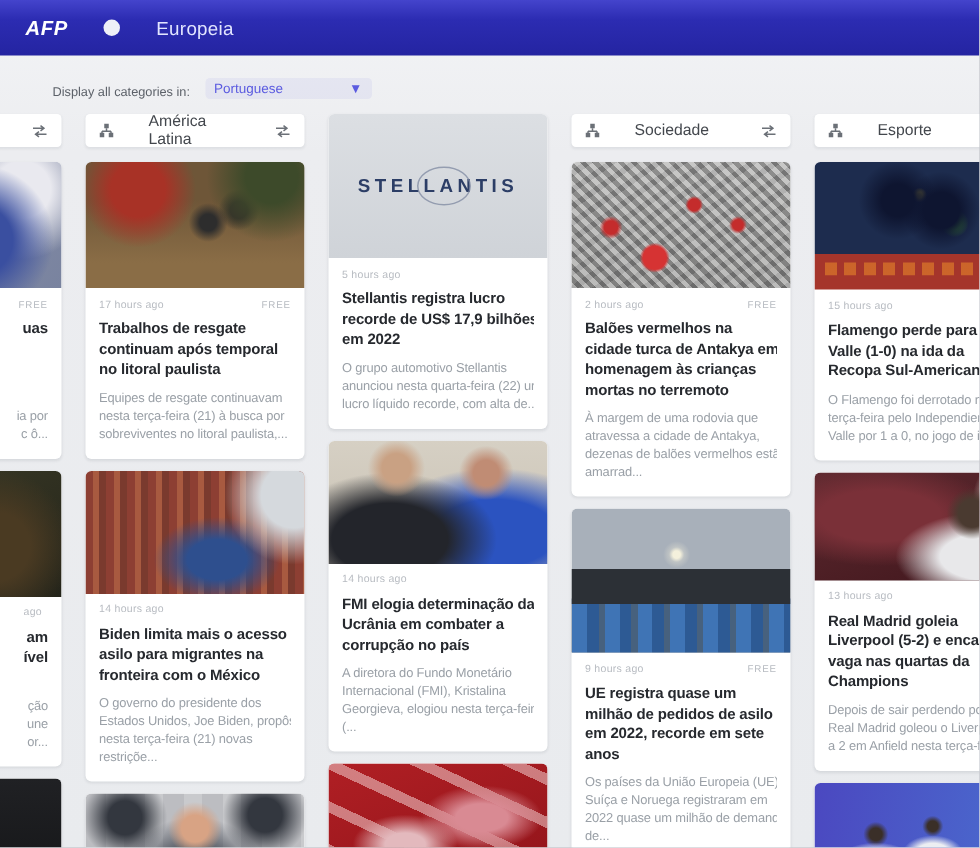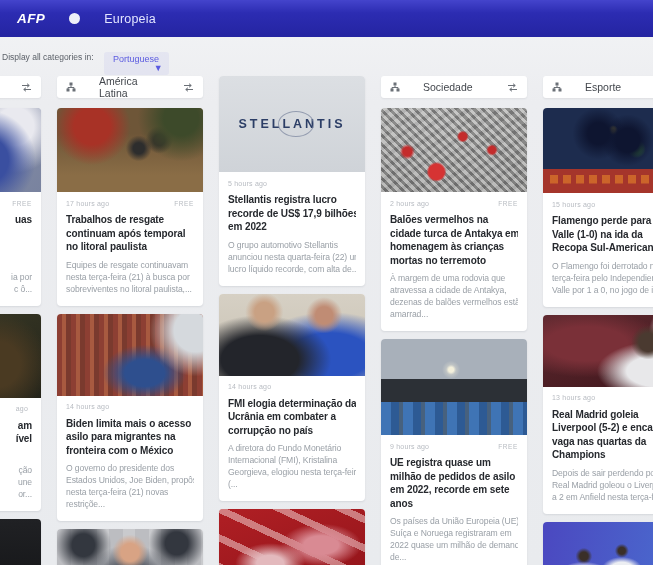--- a/index.html
+++ b/index.html
@@ -11,23 +11,23 @@
   
   .topbar{
     position:absolute; top:0; left:0; right:0; height:37px;
     background:linear-gradient(180deg,#4444cc 0%,#2c2cb2 35%,#2424a1 100%);
     display:flex; align-items:center; padding-left:17px; gap:24px; box-sizing:border-box;
   }
   .afp{color:#ffffff; font-weight:bold; font-style:italic; font-size:13.5px; letter-spacing:.4px;}
   .logo-dot{width:11px; height:11px; border-radius:50%; background:#eef0f8; display:inline-block;}
   .stories{color:#e2e5ff; font-size:12.5px; letter-spacing:.2px;}
   
-  .filter{position:absolute; top:52px; left:2px; display:flex; align-items:flex-start; font-size:8.5px; color:#5c6169;}
+  .filter{position:absolute; top:52px; left:35px; display:flex; align-items:flex-end; font-size:8.5px; color:#5c6169;}
   .lang{display:flex; align-items:center; margin-left:10px; color:#5b5be0; font-size:9px;
-        background:rgba(92,92,224,0.07); border-radius:3px; padding:2px 6px;flex-direction:column;}
+        background:rgba(92,92,224,0.07); border-radius:3px; padding:2px 6px;}
   .lang .chev{margin-left:44px; color:#5b5be0; font-size:9px; line-height:1;}
   
   .cols{position:absolute; top:76px; left:-105px; display:flex; gap:16px;}
   .col{width:146px; display:flex; flex-direction:column; gap:8px; flex:none;}
   .col-header{
     height:22px; background:#ffffff; border-radius:3px; display:flex; align-items:center;
     gap:23px; padding:0 9px; box-shadow:0 1px 2px rgba(40,45,60,.08); margin-bottom:2px;
   }
   .col-title{flex:1; font-size:10.5px; color:#43474d;}
   .icon{display:inline-flex; align-items:center; justify-content:center;}

